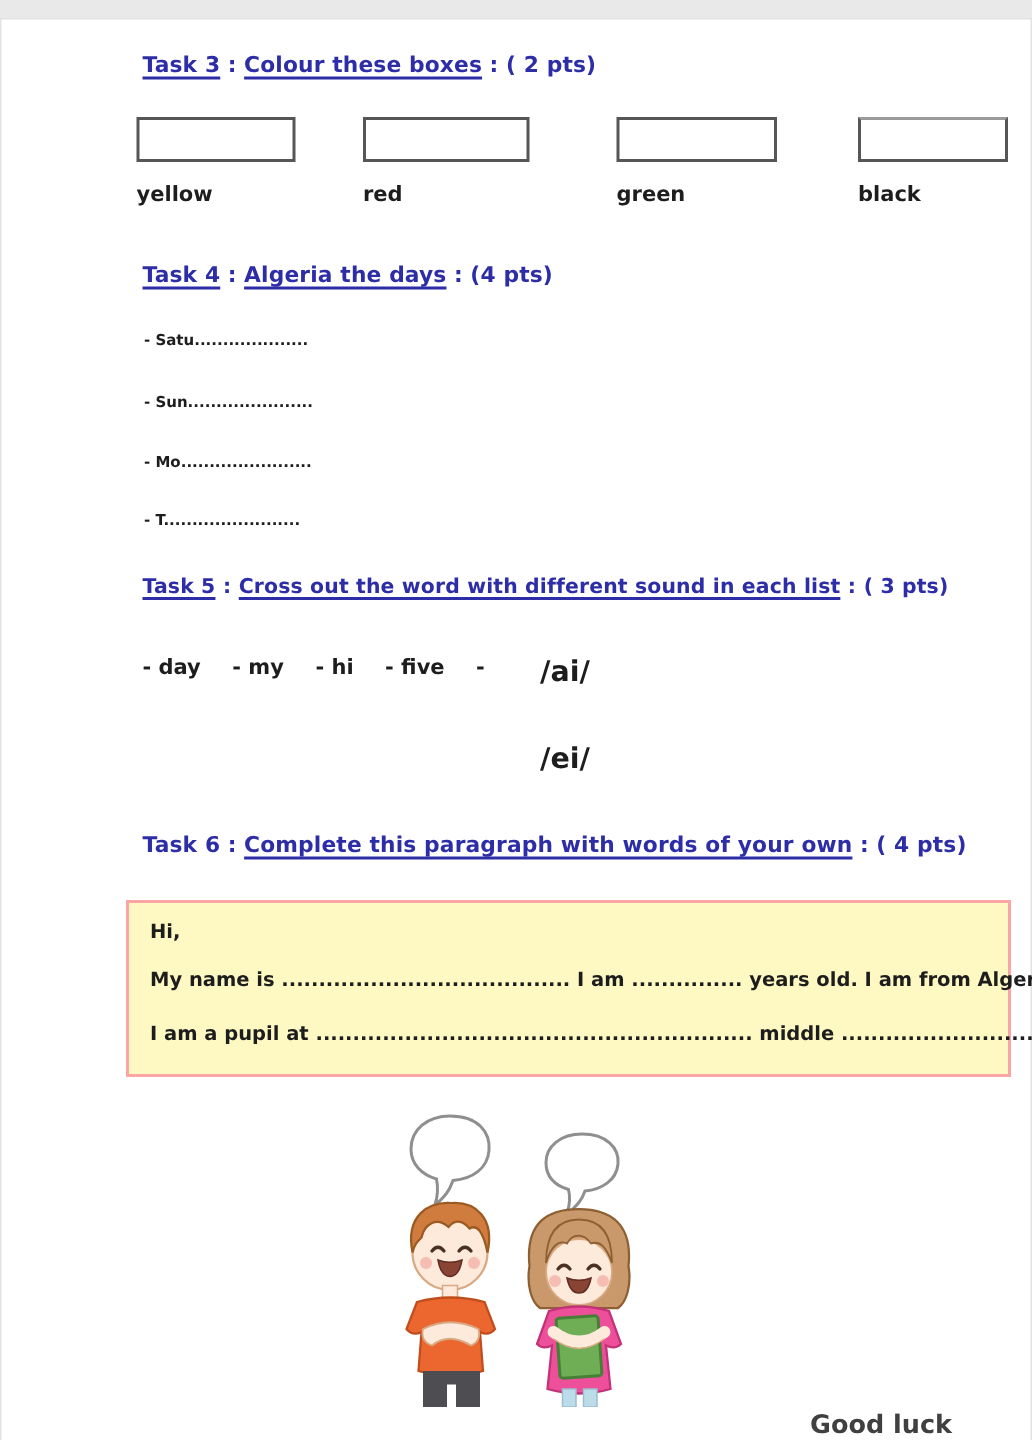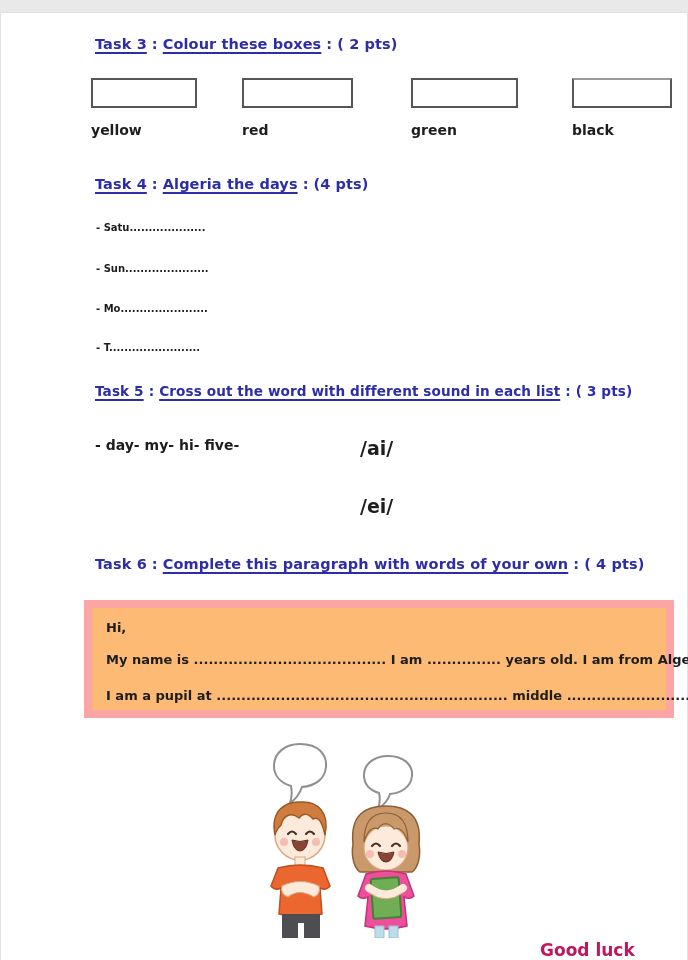--- a/index.html
+++ b/index.html
@@ -30,29 +30,29 @@
   .cl1{left:91px;width:106px;}
   .cl2{left:242px;width:111px;}
   .cl3{left:411px;width:107px;}
   .cl4{left:572px;width:100px;}
   
   .dayline{position:absolute;left:96px;font-weight:700;font-size:10px;white-space:nowrap;}
   .d1{top:210px;} .d2{top:251px;text-align:right;} .d3{top:291px;} .d4{top:330px;}
   
   .t5row{position:absolute;left:95px;width:560px;font-weight:700;font-size:14px;height:20px;}
   .r1{top:425px;} .r2{top:454px;} .r3{top:483px;}
-  .t5words{display:inline-flex;white-space:nowrap;}
+  .t5words{display:inline-flex;gap:21px;white-space:nowrap;}
   .sound{position:absolute;left:265px;top:0;font-weight:700;font-size:19px;}
   
-  .t6box{position:absolute;left:84px;top:588px;width:590px;height:118px;border:8px solid #fca5a5;box-sizing:border-box;background:#fdba74;}
+  .t6box{position:absolute;left:84px;top:588px;width:590px;height:118px;border:2px solid #fca5a5;box-sizing:border-box;background:#fef9c3;}
   .t6line{position:absolute;left:14px;font-weight:700;font-size:13px;white-space:nowrap;}
   .p1{top:12px;} .p2{top:44px;} .p3{top:80px;}
   
   .cartoon{position:absolute;left:238px;top:724px;width:212px;height:202px;}
-  .goodluck{position:absolute;left:540px;top:928px;font-weight:700;font-size:17px;color:#be185d;white-space:nowrap;}
+  .goodluck{position:absolute;left:540px;top:928px;font-weight:700;font-size:17px;color:#404040;white-space:nowrap;}
 </style>
 </head>
 <body>
 
 <div class="page">
 
   <div class="task-header h3">
     <span class="u">Task 3</span><span class="sep">:</span><span class="u">Colour these boxes</span><span class="sep">:</span><span>( 2 pts)</span>
   </div>
 

